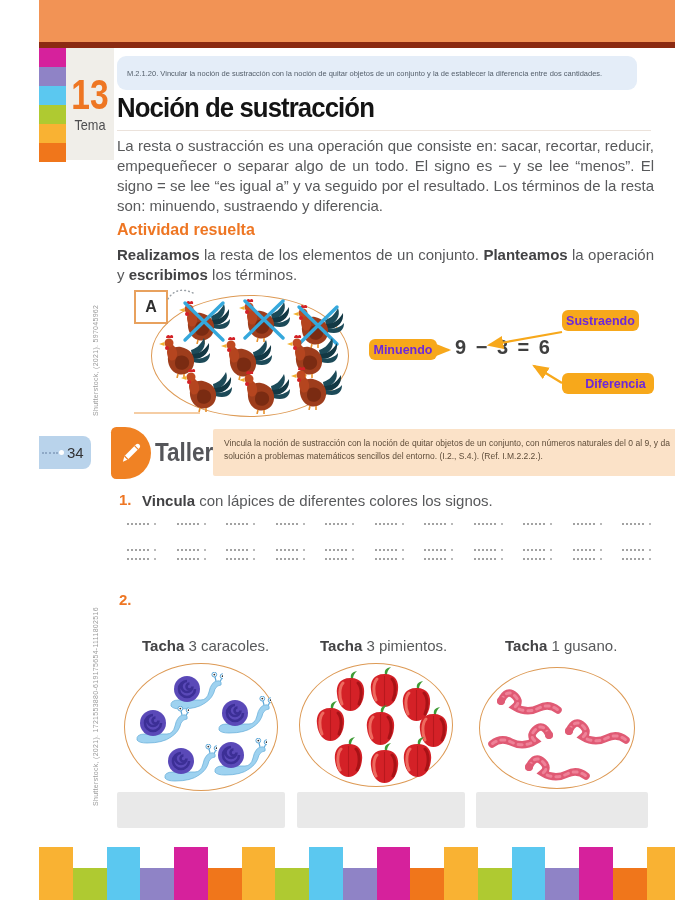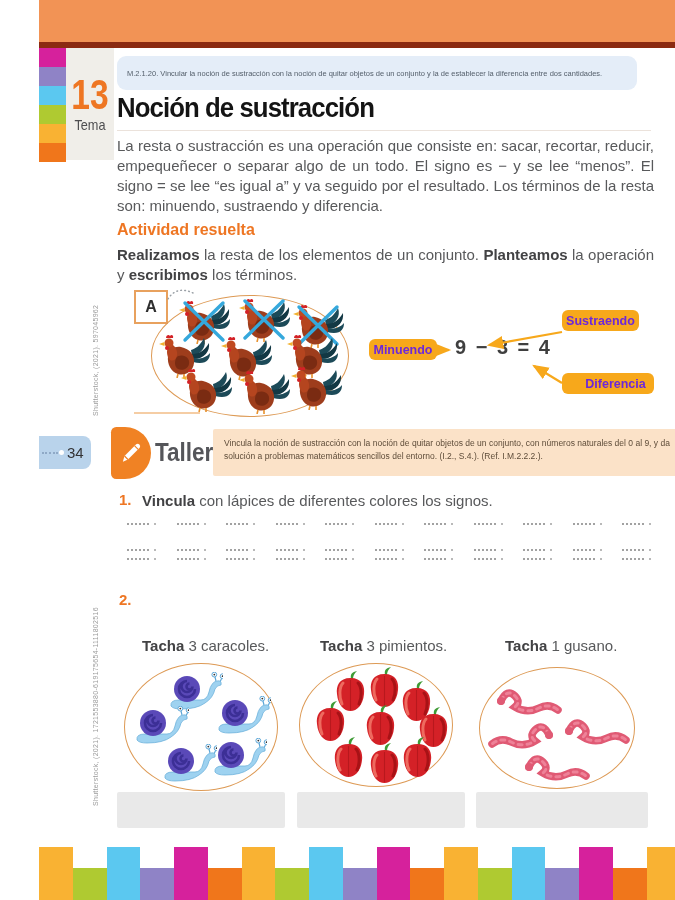--- a/index.html
+++ b/index.html
@@ -273,21 +273,21 @@
           <path d="M6.5 8 L1 10 L6.5 12 Z" fill="#F2B230"></path>
           <circle cx="9" cy="14" r="2" fill="#D42127"></circle>
           <path d="M20 40 L19 44 M26 40 L26 44" stroke="#E8912D" stroke-width="1.6"></path>
         </svg>
       </div>
     </div>
   <div class="credit-v" id="credit-1">Shutterstock, (2021). 597045962</div>
   <div class="under-line"></div>
 
   <div class="badge" id="badge-minuendo" style="background: rgb(247, 168, 27);">Minuendo</div>
-  <div class="equation">9 − 3 = 4</div>
+  <div class="equation">9 − 3 = 6</div>
   <div class="badge" id="badge-sustraendo" style="background: rgb(247, 168, 27);">Sustraendo</div>
   <div class="badge" id="badge-diferencia" style="background: rgb(247, 168, 27);">Diferencia</div>
 
   <svg class="arrows" width="235" height="112" viewBox="0 0 235 112">
     <defs>
       <marker id="ah" markerWidth="9" markerHeight="8" refX="6.5" refY="3" orient="auto">
         <path d="M0 0 L7.5 3 L0 6 Z" fill="#F7A81B"></path>
       </marker>
     </defs>
     <g stroke="#F7A81B" stroke-width="2.2">

